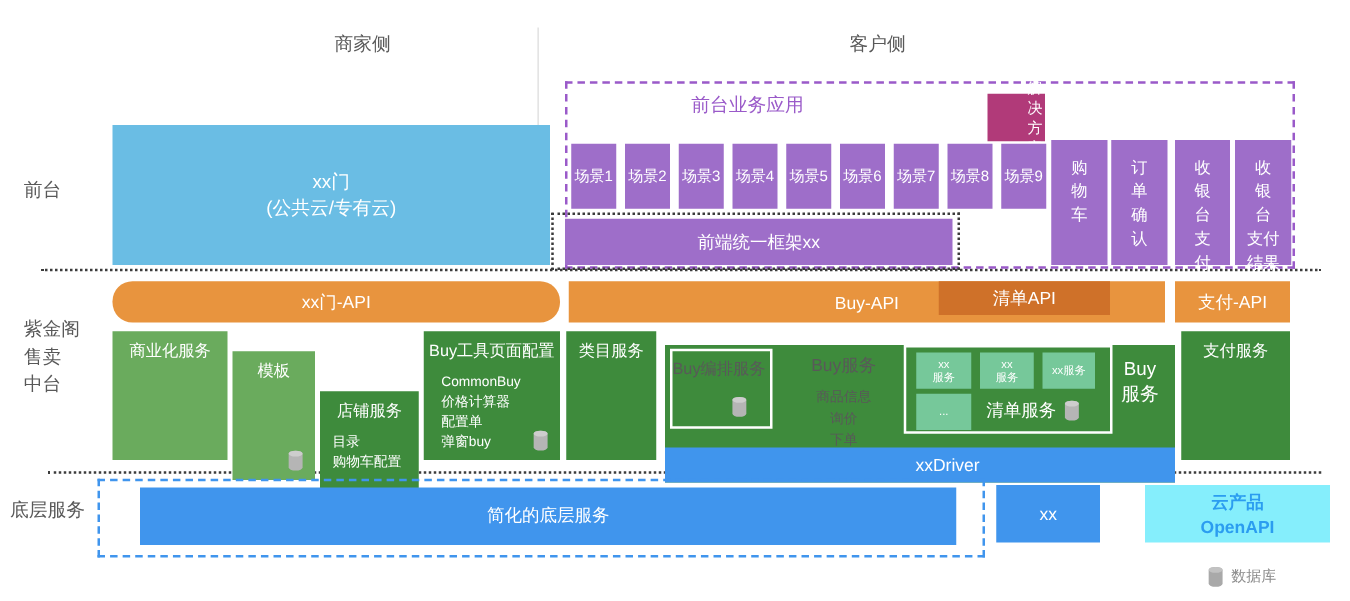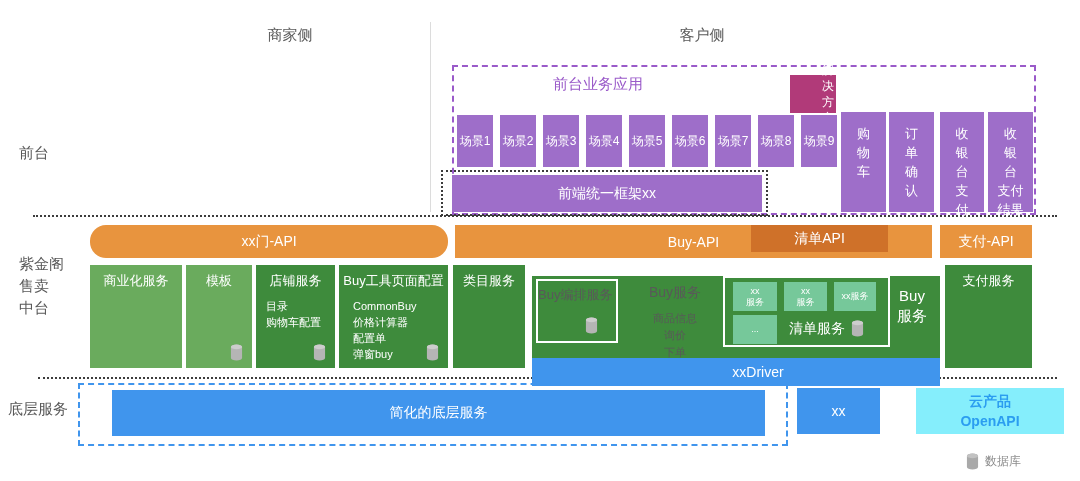--- a/index.html
+++ b/index.html
@@ -76,22 +76,22 @@
     position: absolute; left: 751px; top: 225px; width: 137px; height: 27px;
     background: var(--c-dark_orange, #cf7129); color: #fff; font-size: 14px;
   }
 
   
   .svc { position: absolute; top: 265px; height: 103px; color: #fff; }
   .svc .title { font-size: 13px; text-align: center; padding-top: 7px; }
   .lgreen { background: var(--c-light_green, #6aab5d); }
   .dgreen { background: var(--c-dark_green, #3e8b3c); }
   .svc-commercial { left: 90px;  width: 92px; }
-  .svc-template   { left: 186px; width: 66px; }
-  .svc-shop       { left: 256px; width: 79px; }
+  .svc-template   { left: 186px; width: 66px; margin-top: 16px; }
+  .svc-shop       { left: 256px; width: 79px; margin-top: 48px; }
   .svc-buytools   { left: 339px; width: 109px; }
   .svc-category   { left: 453px; width: 72px; }
   .svc-payment    { left: 945px; width: 87px; }
   .sub-list { font-size: 11px; line-height: 16px; padding: 8px 0 0 10px; text-align: left; white-space: pre-line; }
   .svc-buytools .sub-list { padding-left: 14px; }
 
   .svc-container { position: absolute; left: 532px; top: 256px; width: 408px; height: 110px; background: var(--c-dark_green, #3e8b3c); margin-top: 20px; }
   .buy-orch {
     position: absolute; left: 4px; top: 3px; width: 82px; height: 64px;
     border: 2px solid #fff; background: var(--c-dark_green, #3e8b3c);
@@ -147,20 +147,22 @@
 
   <div class="row-label lbl-front">前台</div>
   <div class="row-label lbl-middle pre">紫金阁
 售卖
 中台</div>
   <div class="row-label lbl-bottom">底层服务</div>
 
   <div class="dotline dot1"></div>
   <div class="dotline dot2"></div>
 
+  <div class="portal-box pre">xx门
+(公共云/专有云)</div>
 
   <div class="app-dashed"></div>
   <div class="app-title">前台业务应用</div>
   <div class="solution-box cfx pre">解决
 方案</div>
 
   <div class="scenes">
     <div class="scene cfx">场景1</div>
     <div class="scene cfx">场景2</div>
     <div class="scene cfx">场景3</div>

